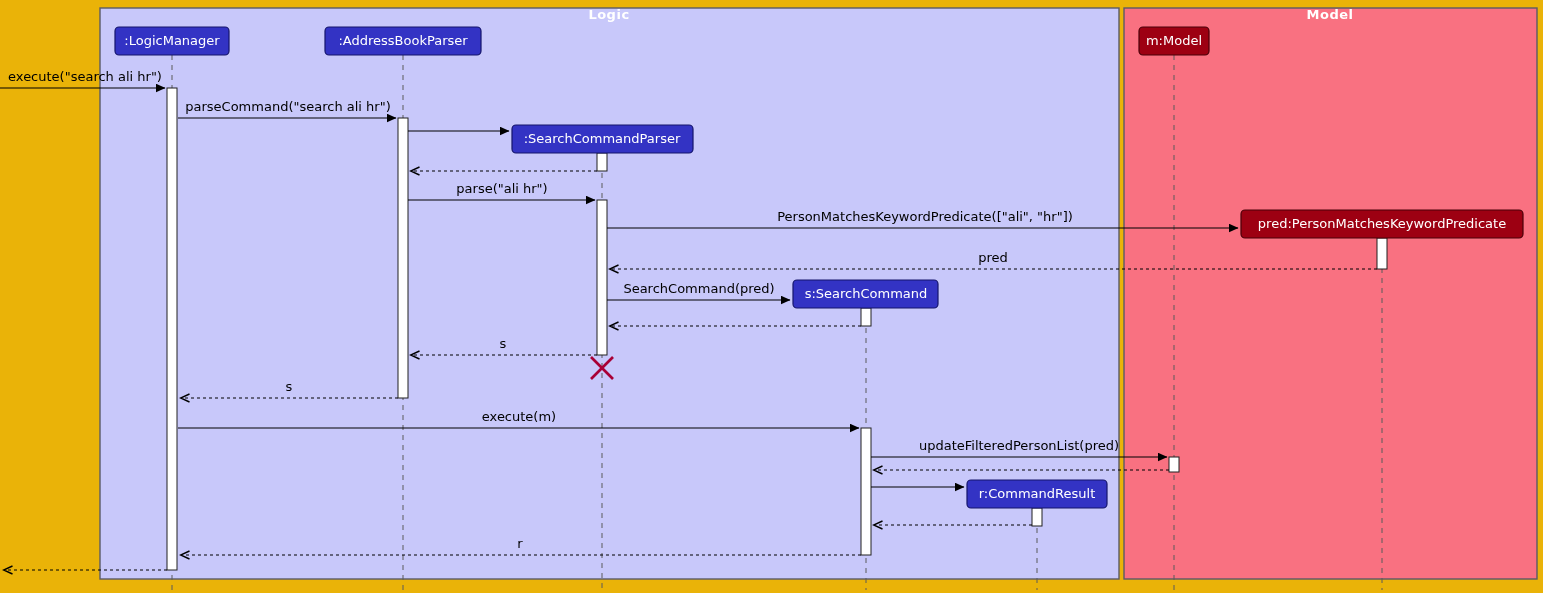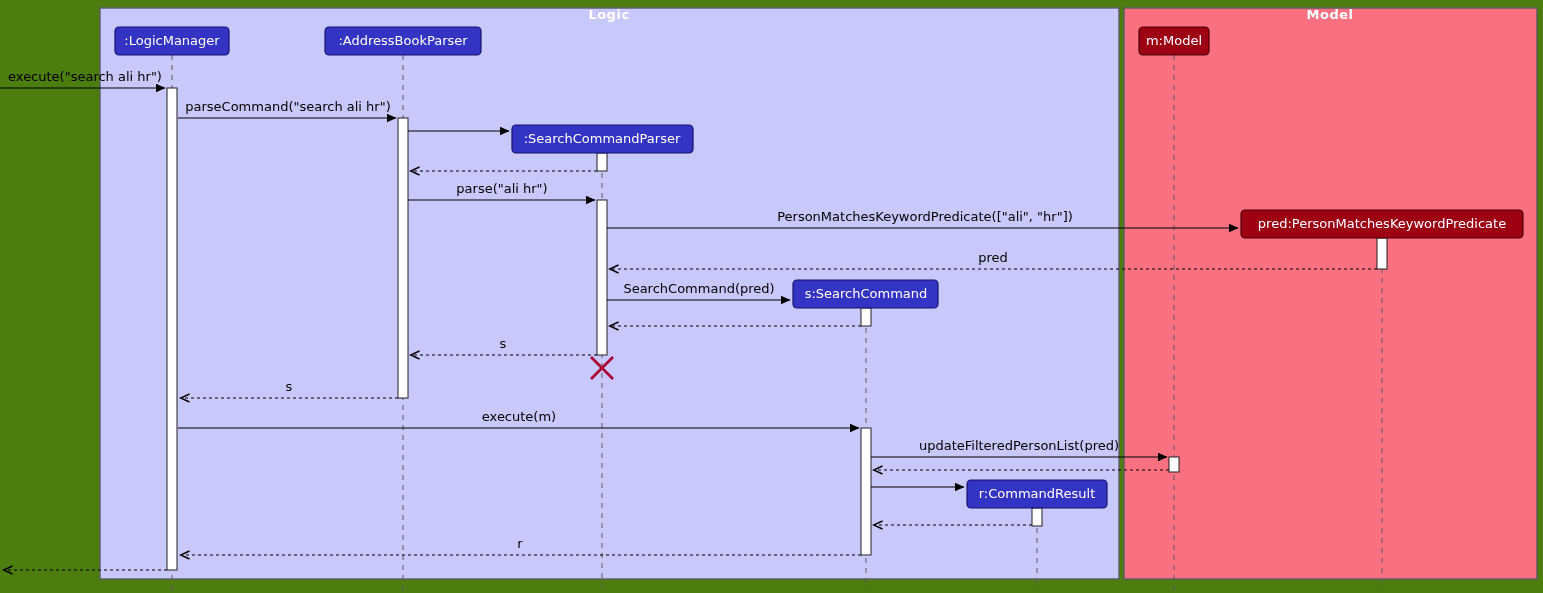--- a/index.html
+++ b/index.html
@@ -1,16 +1,16 @@
 <!DOCTYPE html>
 <html><head>
 <meta charset="utf-8">
 <style>
   html,body{margin:0;padding:0;background:#ffffff;}
-  .stage{position:relative;width:1543px;height:593px;background:#4d7c0f;overflow:hidden;}
+  .stage{position:relative;width:1543px;height:593px;background:#eab308;overflow:hidden;}
   svg{display:block;}
   text{font-family:"DejaVu Sans","Liberation Sans",sans-serif;}
   .frame-title{font-size:13px;font-weight:bold;fill:#ffffff;letter-spacing:.5px;}
   .msg-label{font-size:13px;fill:#000000;}
   .box-label{font-size:13px;fill:#ffffff;}
   .logic-frame{fill:#C8C8FA;stroke:#5B5B66;stroke-width:1.4;}
   .model-frame{fill:#F97181;stroke:#5B5B66;stroke-width:1.4;}
   .blue-box{fill:#3333C4;stroke:#15156B;stroke-width:1.2;}
   .red-box{fill:#9D0012;stroke:#4A0009;stroke-width:1.2;}
   .lifeline{stroke:#5A5A5A;stroke-width:1;stroke-dasharray:5,5;fill:none;}

